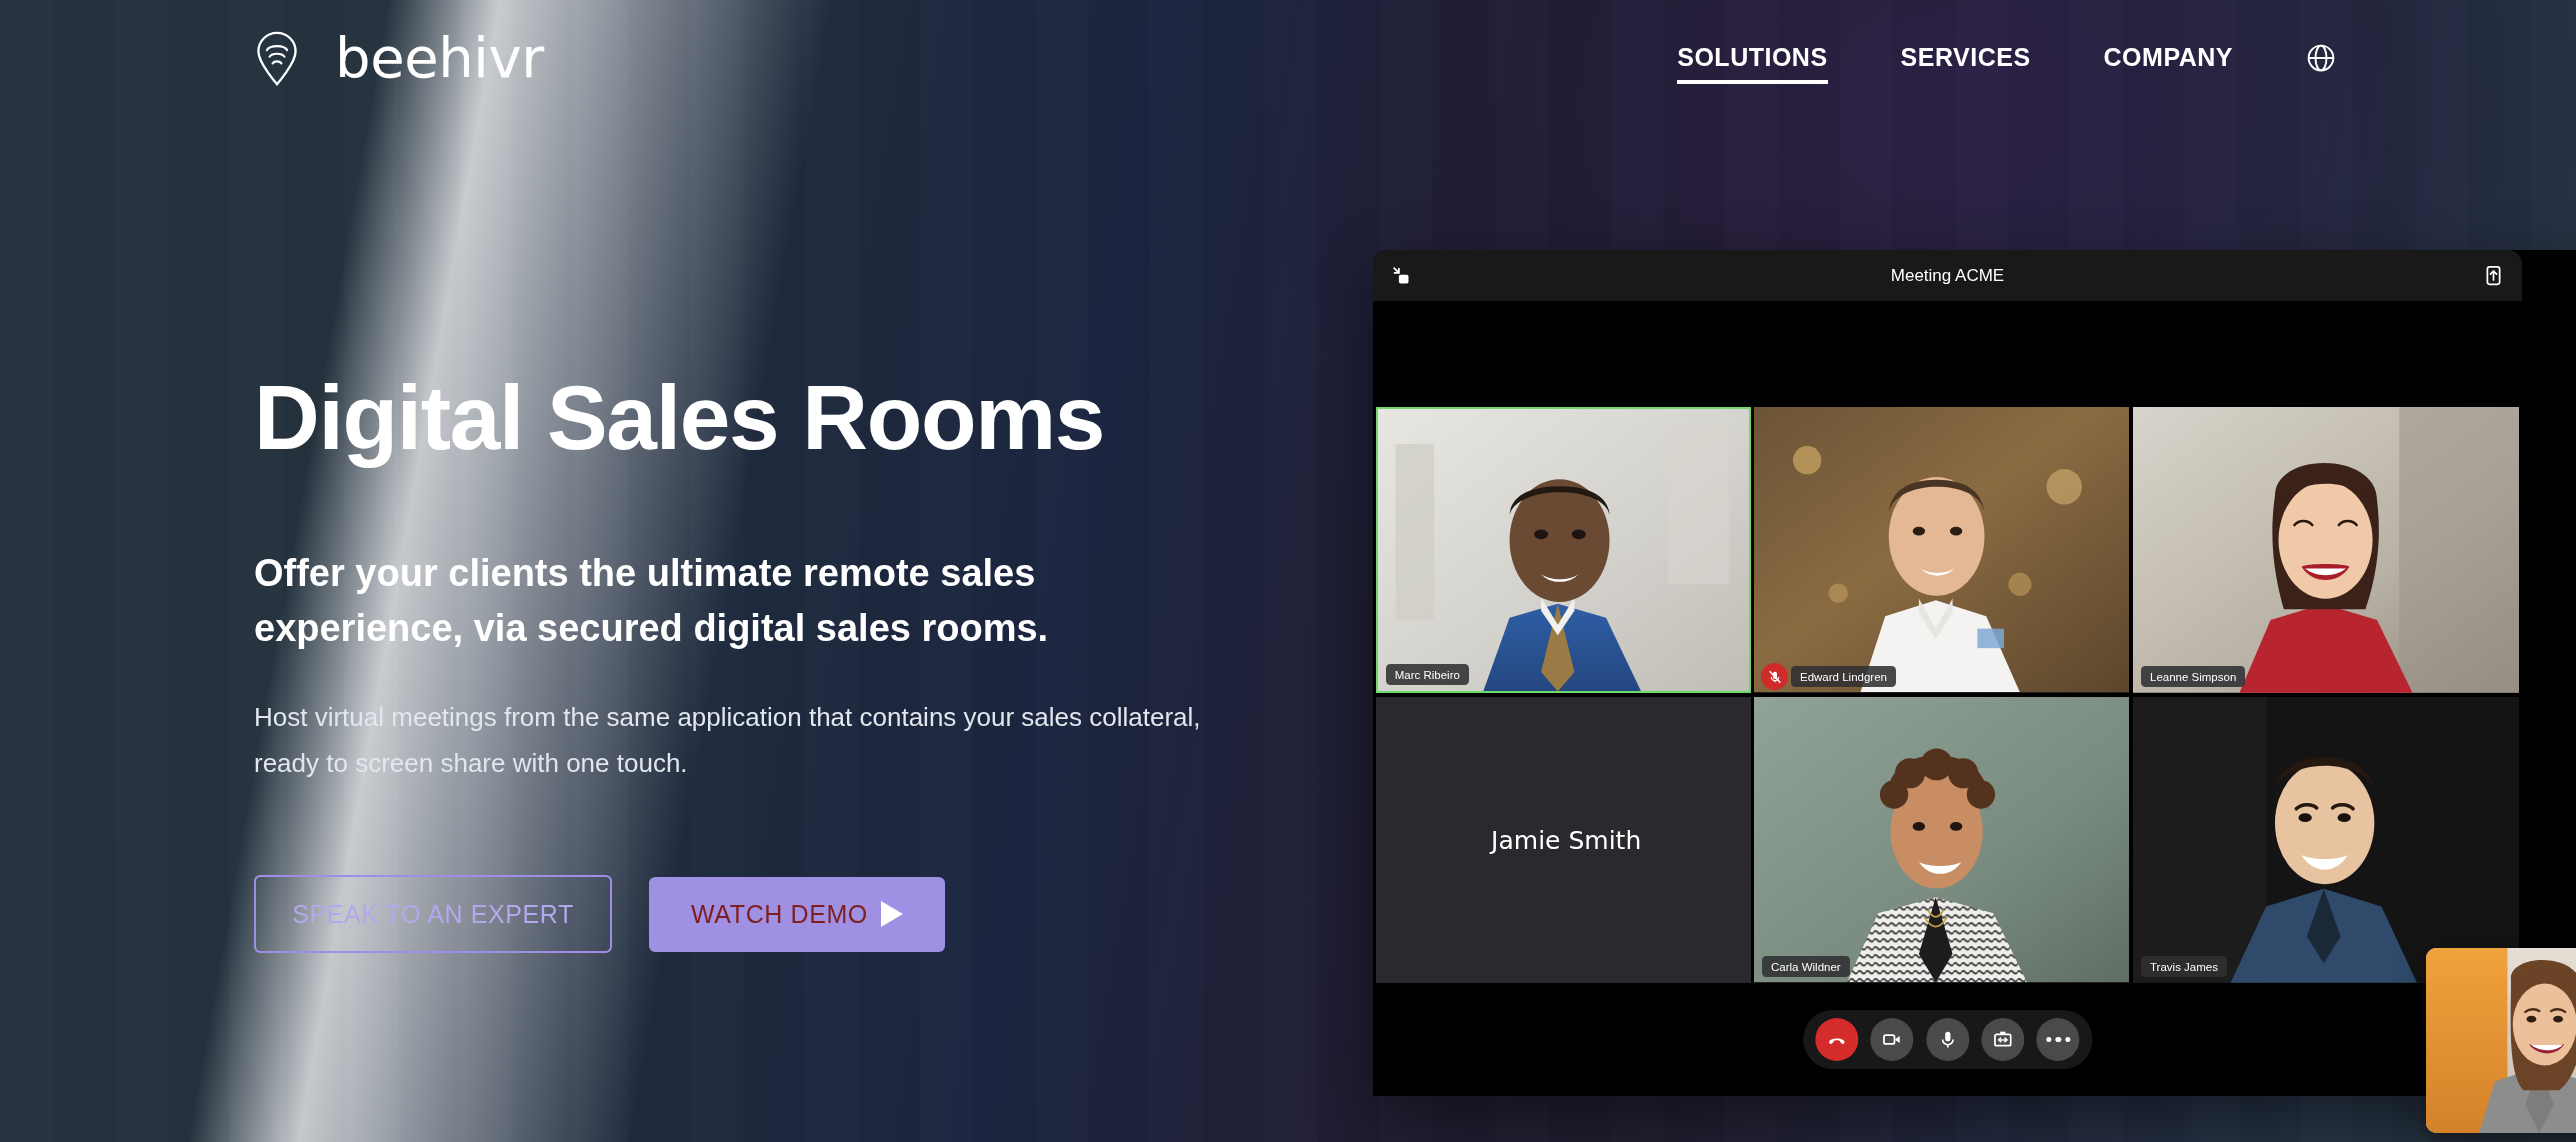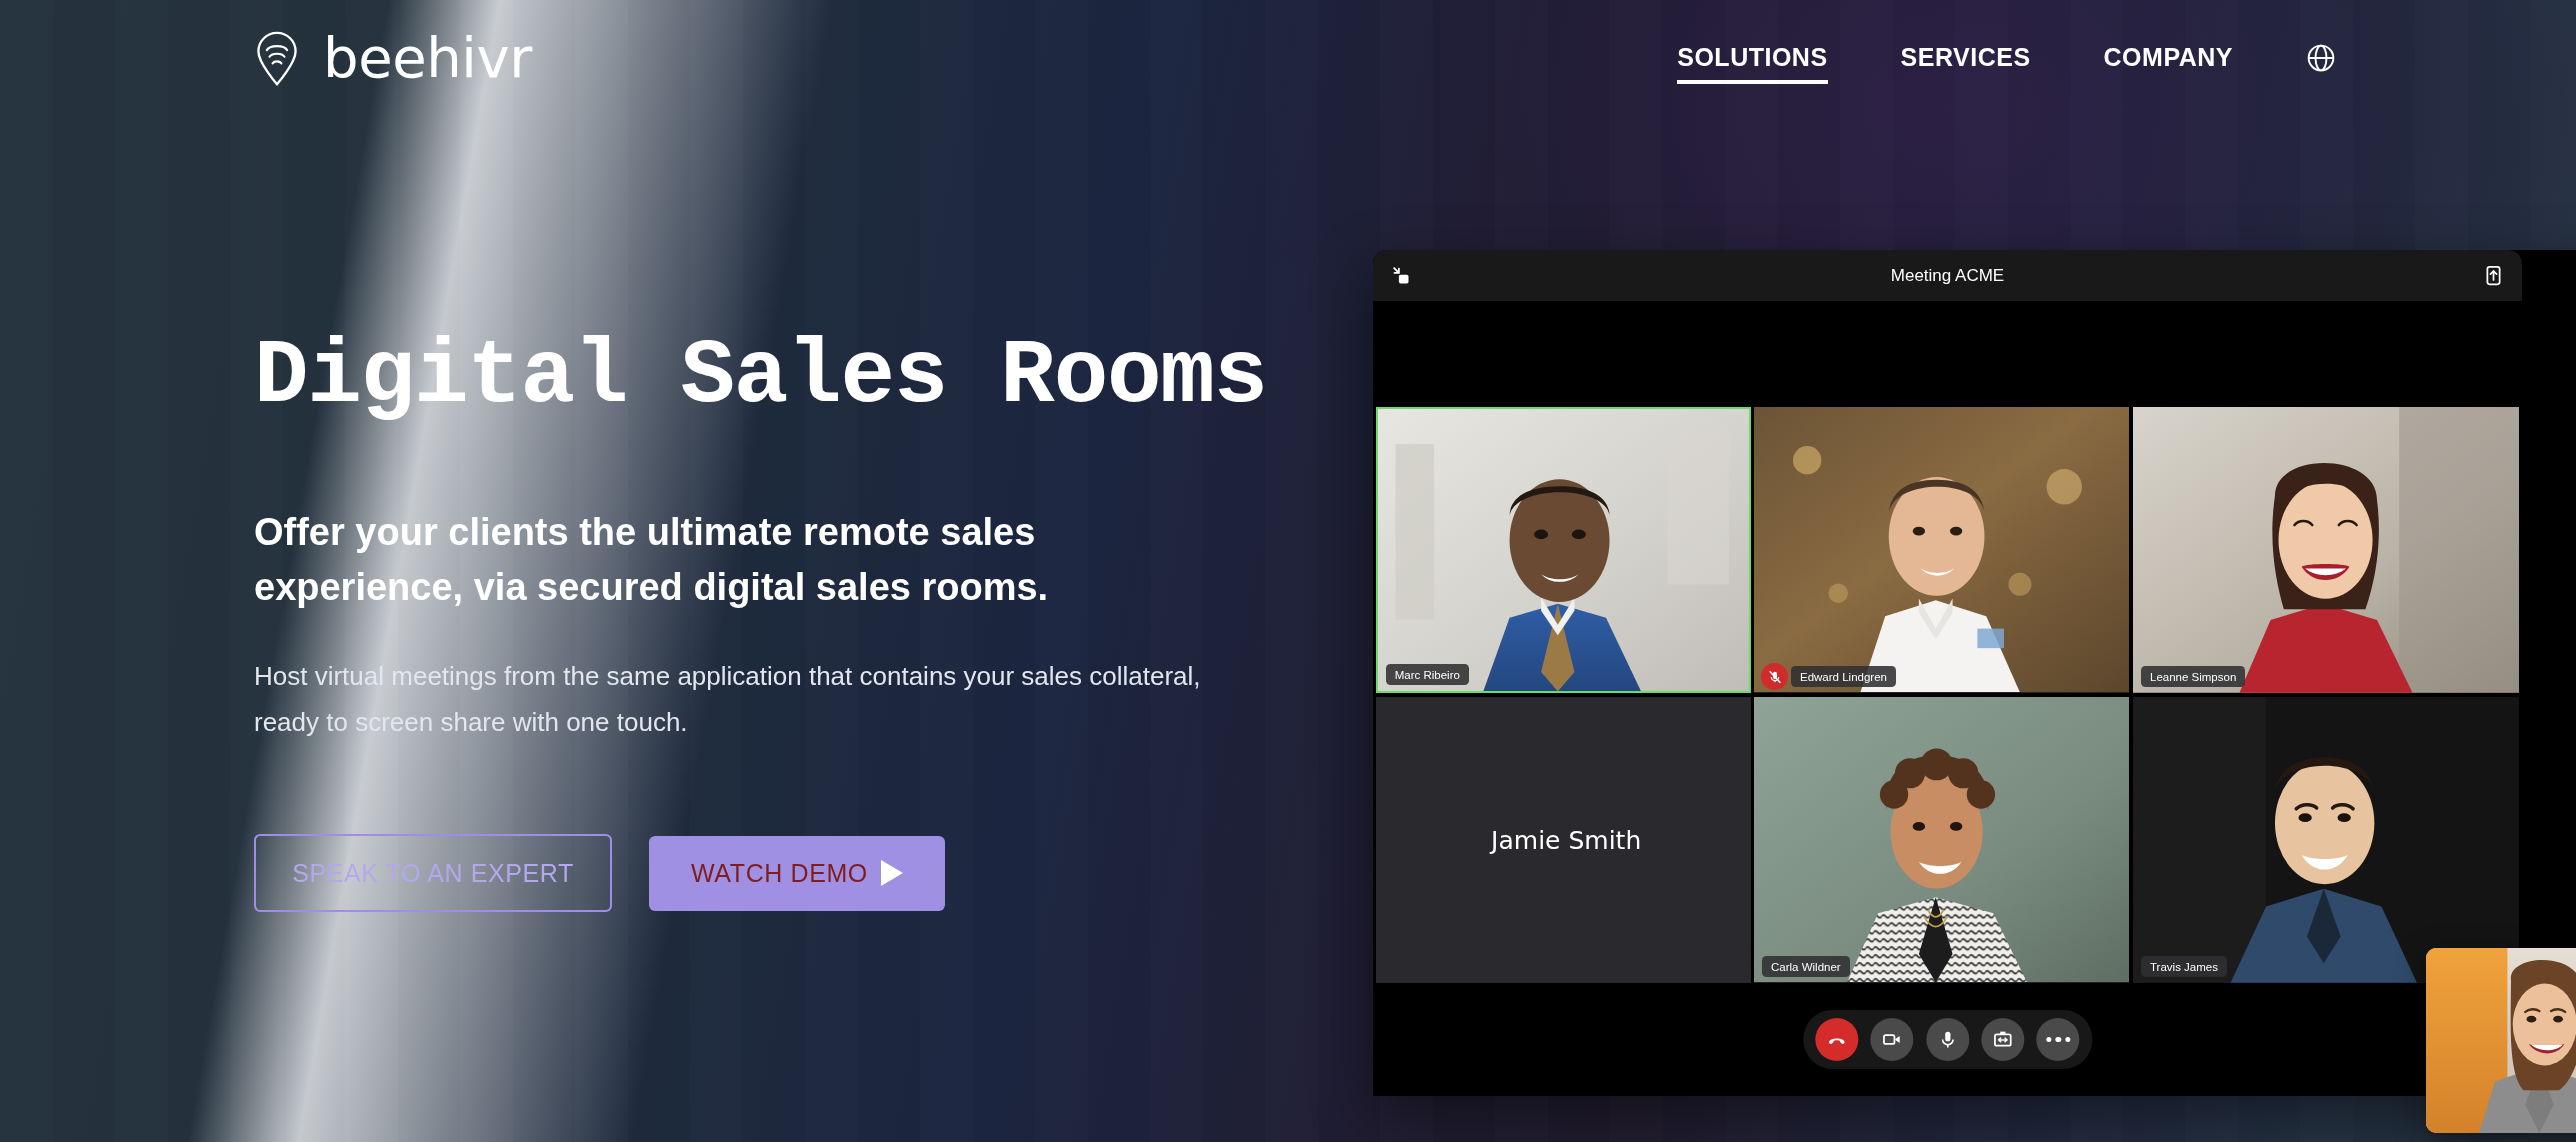--- a/index.html
+++ b/index.html
@@ -55,21 +55,21 @@
     align-items: center;
     z-index: 5;
   }
 
   .brand {
     position: absolute;
     left: 254px;
     top: 30px;
     display: flex;
     align-items: center;
-    gap: 23px;
+    gap: 35px;
   }
   .brand-mark { width: 46px; height: 55px; display: block; }
   .brand-name {
     color: #ffffff;
     font-size: 56px;
     letter-spacing: -0.4px;
     font-weight: 400;
     font-family: "DejaVu Sans", sans-serif;
     line-height: 1;
   }
@@ -110,22 +110,23 @@
     top: 330px;
     width: 1047px;
     z-index: 4;
   }
   .hero-title {
     color: #ffffff;
     font-size: 91px;
     font-weight: 700;
     line-height: 1.04;
     letter-spacing: -1.3px;
-    font-family: Liberation Mono, monospace;
+    font-family: Liberation Sans, sans-serif;
     white-space: nowrap;
+    margin-top: 41px;
   }
   .hero-sub {
     color: #ffffff;
     font-size: 38px;
     font-weight: 700;
     line-height: 1.46;
     margin-top: 80px;
     max-width: 896px;
   }
   .hero-body {

